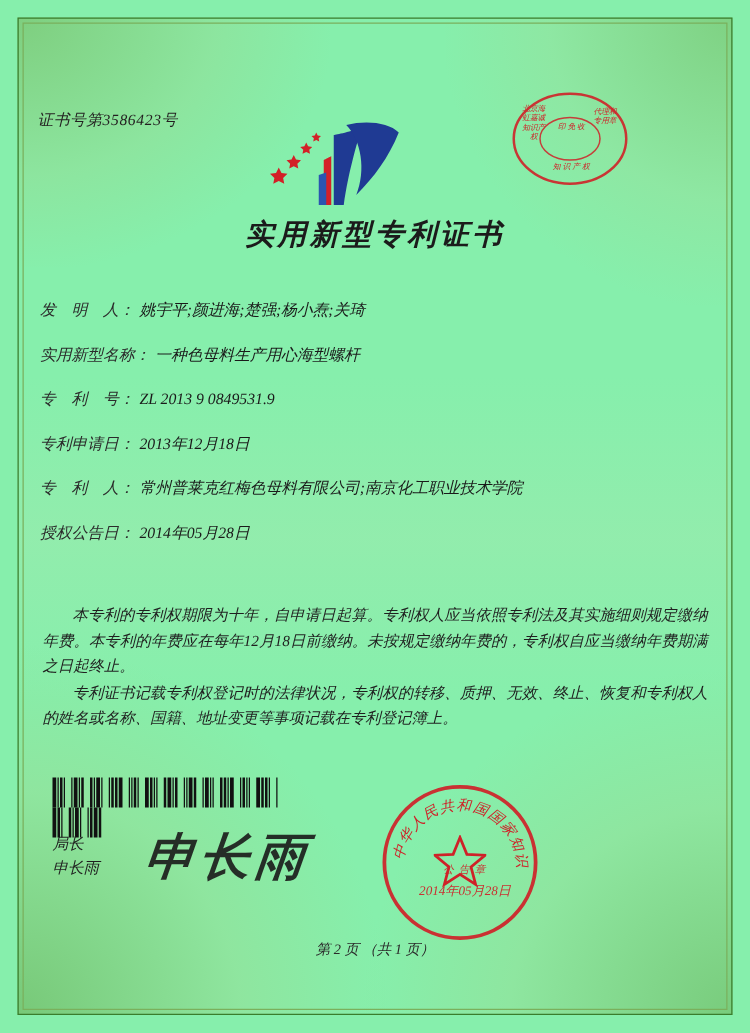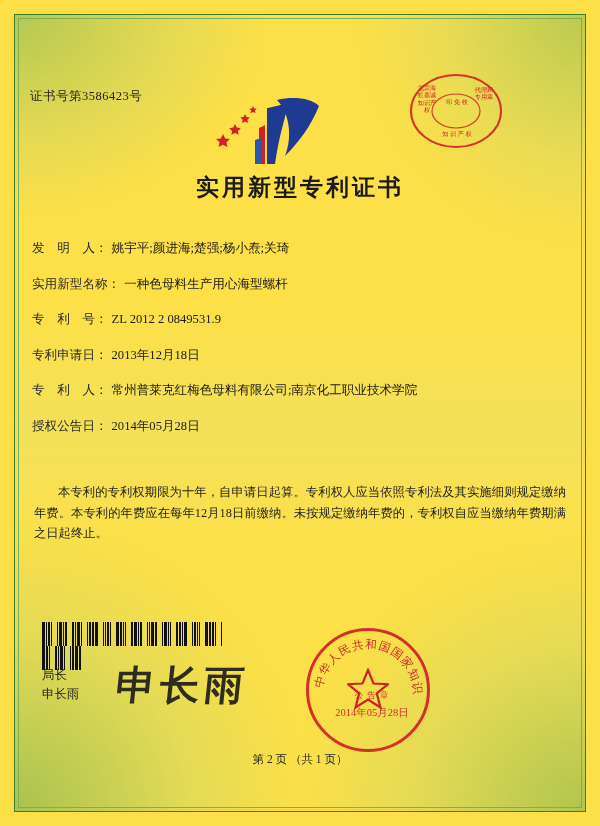--- a/index.html
+++ b/index.html
@@ -10,22 +10,23 @@
   body {
     width: 600px;
     height: 826px;
     font-family: "Liberation Serif", serif;
     overflow: hidden;
   }
   .page {
     position: relative;
     width: 600px;
     height: 826px;
-    background: #fde047;
+    background: #86efac;
     overflow: hidden;
+    font-style: italic;
   }
   
   .frame-outer {
     position: absolute;
     left: 14px;
     top: 14px;
     width: 572px;
     height: 798px;
     border: 1px solid #3a7d2c;
     box-sizing: border-box;
@@ -301,38 +302,39 @@
       <div class="field-row">
         <span class="field-label">发　明　人：</span>
         <span class="field-value">姚宇平;颜进海;楚强;杨小焘;关琦</span>
       </div>
       <div class="field-row">
         <span class="field-label">实用新型名称：</span>
         <span class="field-value">一种色母料生产用心海型螺杆</span>
       </div>
       <div class="field-row">
         <span class="field-label">专　利　号：</span>
-        <span class="field-value">ZL 2012 2 0849531.9</span>
+        <span class="field-value">ZL 2013 9 0849531.9</span>
       </div>
       <div class="field-row">
         <span class="field-label">专利申请日：</span>
         <span class="field-value">2013年12月18日</span>
       </div>
       <div class="field-row">
         <span class="field-label">专　利　人：</span>
         <span class="field-value">常州普莱克红梅色母料有限公司;南京化工职业技术学院</span>
       </div>
       <div class="field-row">
         <span class="field-label">授权公告日：</span>
         <span class="field-value">2014年05月28日</span>
       </div>
     </div>
 
     <div class="body-text">
       <p>本专利的专利权期限为十年，自申请日起算。专利权人应当依照专利法及其实施细则规定缴纳年费。本专利的年费应在每年12月18日前缴纳。未按规定缴纳年费的，专利权自应当缴纳年费期满之日起终止。</p>
+      <p>专利证书记载专利权登记时的法律状况，专利权的转移、质押、无效、终止、恢复和专利权人的姓名或名称、国籍、地址变更等事项记载在专利登记簿上。</p>
     </div>
 
     <div class="barcode">
       <span style="width:3px"></span><span style="width:1px"></span><span style="width:2px"></span><span style="width:1px"></span>
       <span style="width:1px"></span><span style="width:3px"></span><span style="width:1px"></span><span style="width:2px"></span>
       <span style="width:2px"></span><span style="width:1px"></span><span style="width:3px"></span><span style="width:1px"></span>
       <span style="width:1px"></span><span style="width:2px"></span><span style="width:2px"></span><span style="width:3px"></span>
       <span style="width:1px"></span><span style="width:1px"></span><span style="width:2px"></span><span style="width:1px"></span>
       <span style="width:3px"></span><span style="width:2px"></span><span style="width:1px"></span><span style="width:1px"></span>
       <span style="width:2px"></span><span style="width:3px"></span><span style="width:1px"></span><span style="width:2px"></span>

